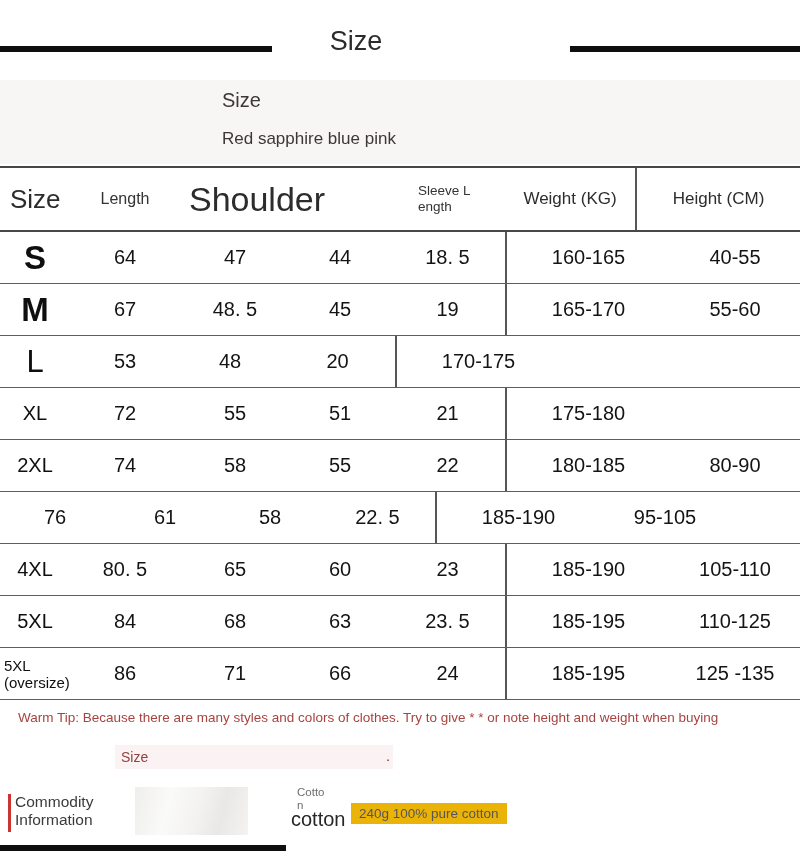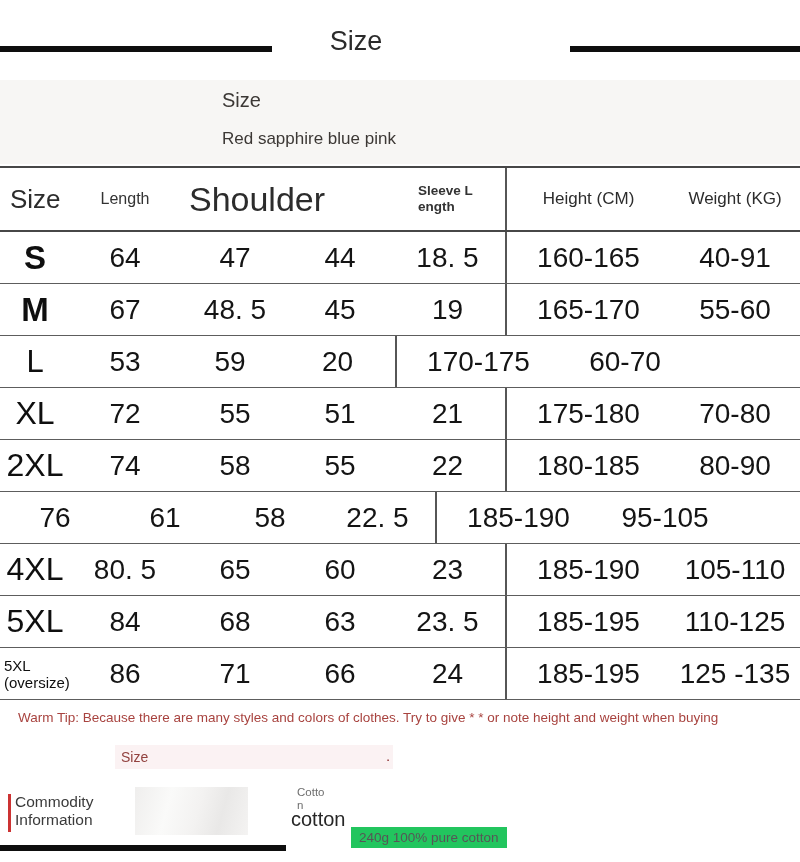--- a/index.html
+++ b/index.html
@@ -23,46 +23,46 @@
   .t-row{display:flex;box-sizing:border-box;height:52px;border-bottom:1px solid #5d5d5d;background:#fff;}
   .t-header{height:64px;border-bottom:2px solid #474747;}
   .c{display:flex;align-items:center;justify-content:center;box-sizing:border-box;}
   .c0{width:70px;}  .c1{width:110px;} .c2{width:110px;} .c3{width:100px;}
   .c4{width:115px;} .c5{width:165px;border-left:2px solid #565656;} .c6{width:130px;}
 
   .h-size{justify-content:flex-start;padding-left:10px;font-size:26px;color:#2c2c2c;}
   .h-length{font-size:16px;color:#333;}
   .h-shoulder{font-size:34px;color:#2c2c2c;transform:translateX(22px);}
   .h-sleeve{flex-direction:column;align-items:flex-start;justify-content:center;
-            font-size:13.5px;color:#333;line-height:16px;padding-left:28px;font-weight:bold;}
+            font-size:13.5px;color:#333;line-height:16px;padding-left:28px;}
   .h-height,.h-weight{font-size:17px;color:#2c2c2c;}
 
-  .num{font-size:28px;color:#141414;white-space:pre;}
+  .num{font-size:20px;color:#141414;white-space:pre;}
   .size-label{color:#0f0f0f;}
   .sz-bold{font-size:33px;font-weight:700;}
   .sz-l{font-size:31px;font-weight:400;}
-  .sz-med{font-size:32px;font-weight:400;}
+  .sz-med{font-size:20px;font-weight:400;}
   .sz-small{font-size:15px;justify-content:flex-start;padding-left:4px;}
 
   
   .warm-tip{position:absolute;left:18px;top:710px;font-size:13.5px;color:#a8433f;}
   .size-note-bg{position:absolute;left:115px;top:745px;width:278px;height:24px;background:#fbf2f3;}
   .size-note{position:absolute;left:121px;top:749px;font-size:14px;color:#92423f;}
   .size-note-dot{position:absolute;left:386px;top:747px;font-size:15px;color:#8b2f2f;}
 
   
   .commodity-bar{position:absolute;left:8px;top:794px;width:3px;height:38px;background:#cc3333;}
   .commodity-heading{position:absolute;left:15px;top:793px;font-size:15.5px;line-height:17.5px;color:#3b3b3b;}
   .fabric-swatch{position:absolute;left:135px;top:787px;width:113px;height:48px;
       background:linear-gradient(105deg,#efeeed 0%,#fafaf9 30%,#f3f2f1 55%,#e9e8e7 75%,#f4f3f2 100%);}
   .material-small{position:absolute;left:297px;top:786px;width:46px;font-size:11.5px;
       line-height:13px;color:#6e6e6e;}
   .material-name{position:absolute;left:291px;top:808px;font-size:20px;color:#262626;}
   .material-desc{position:absolute;left:351px;top:803px;font-size:13.5px;color:#565656;
-      background:#22c55e;padding:3px 8px;margin-top:24px;}
+      background:#eab308;padding:3px 8px;}
   .bottom-bar{position:absolute;left:0;top:845px;width:286px;height:6px;background:#0e0e0e;}
 </style>
 </head>
 <body>
 
 <div class="page">
 
   <div class="top-bar bar-left"></div>
   <div class="page-title">Size</div>
   <div class="top-bar bar-right"></div>
@@ -75,58 +75,56 @@
   <div class="size-table">
     <div class="t-row t-header">
       <div class="c c0 h-size">Size</div>
       <div class="c c1 h-length">Length</div>
       <div class="c c2 h-shoulder">Shoulder</div>
       <div class="c c3"></div>
       <div class="c c4 h-sleeve">
         <span>Sleeve L</span>
         <span>ength</span>
       </div>
+      <div class="c c6 h-weight">Weight (KG)</div>
       <div class="c c5 h-height">Height (CM)</div>
-      <div class="c c6 h-weight">Weight (KG)</div>
     </div>
     <div id="table-body">
         <div class="t-row">
           <div class="c c0 size-label sz-bold">S</div>
           <div class="c c1 num">64</div>
           <div class="c c2 num">47</div>
           <div class="c c3 num">44</div>
           <div class="c c4 num">18. 5</div>
           <div class="c c5 num">160-165</div>
-          <div class="c c6 num">40-91</div>
+          <div class="c c6 num">40-55</div>
         </div>
         <div class="t-row">
           <div class="c c0 size-label sz-bold">M</div>
           <div class="c c1 num">67</div>
           <div class="c c2 num">48. 5</div>
           <div class="c c3 num">45</div>
           <div class="c c4 num">19</div>
           <div class="c c5 num">165-170</div>
           <div class="c c6 num">55-60</div>
         </div>
         <div class="t-row">
           <div class="c c0 size-label sz-l">L</div>
           <div class="c c2 num">53</div>
-          <div class="c c3 num">59</div>
+          <div class="c c3 num">48</div>
           <div class="c c4 num">20</div>
           <div class="c c5 num">170-175</div>
-          <div class="c c6 num">60-70</div>
         </div>
         <div class="t-row">
           <div class="c c0 size-label sz-med">XL</div>
           <div class="c c1 num">72</div>
           <div class="c c2 num">55</div>
           <div class="c c3 num">51</div>
           <div class="c c4 num">21</div>
           <div class="c c5 num">175-180</div>
-          <div class="c c6 num">70-80</div>
         </div>
         <div class="t-row">
           <div class="c c0 size-label sz-med">2XL</div>
           <div class="c c1 num">74</div>
           <div class="c c2 num">58</div>
           <div class="c c3 num">55</div>
           <div class="c c4 num">22</div>
           <div class="c c5 num">180-185</div>
           <div class="c c6 num">80-90</div>
         </div>

